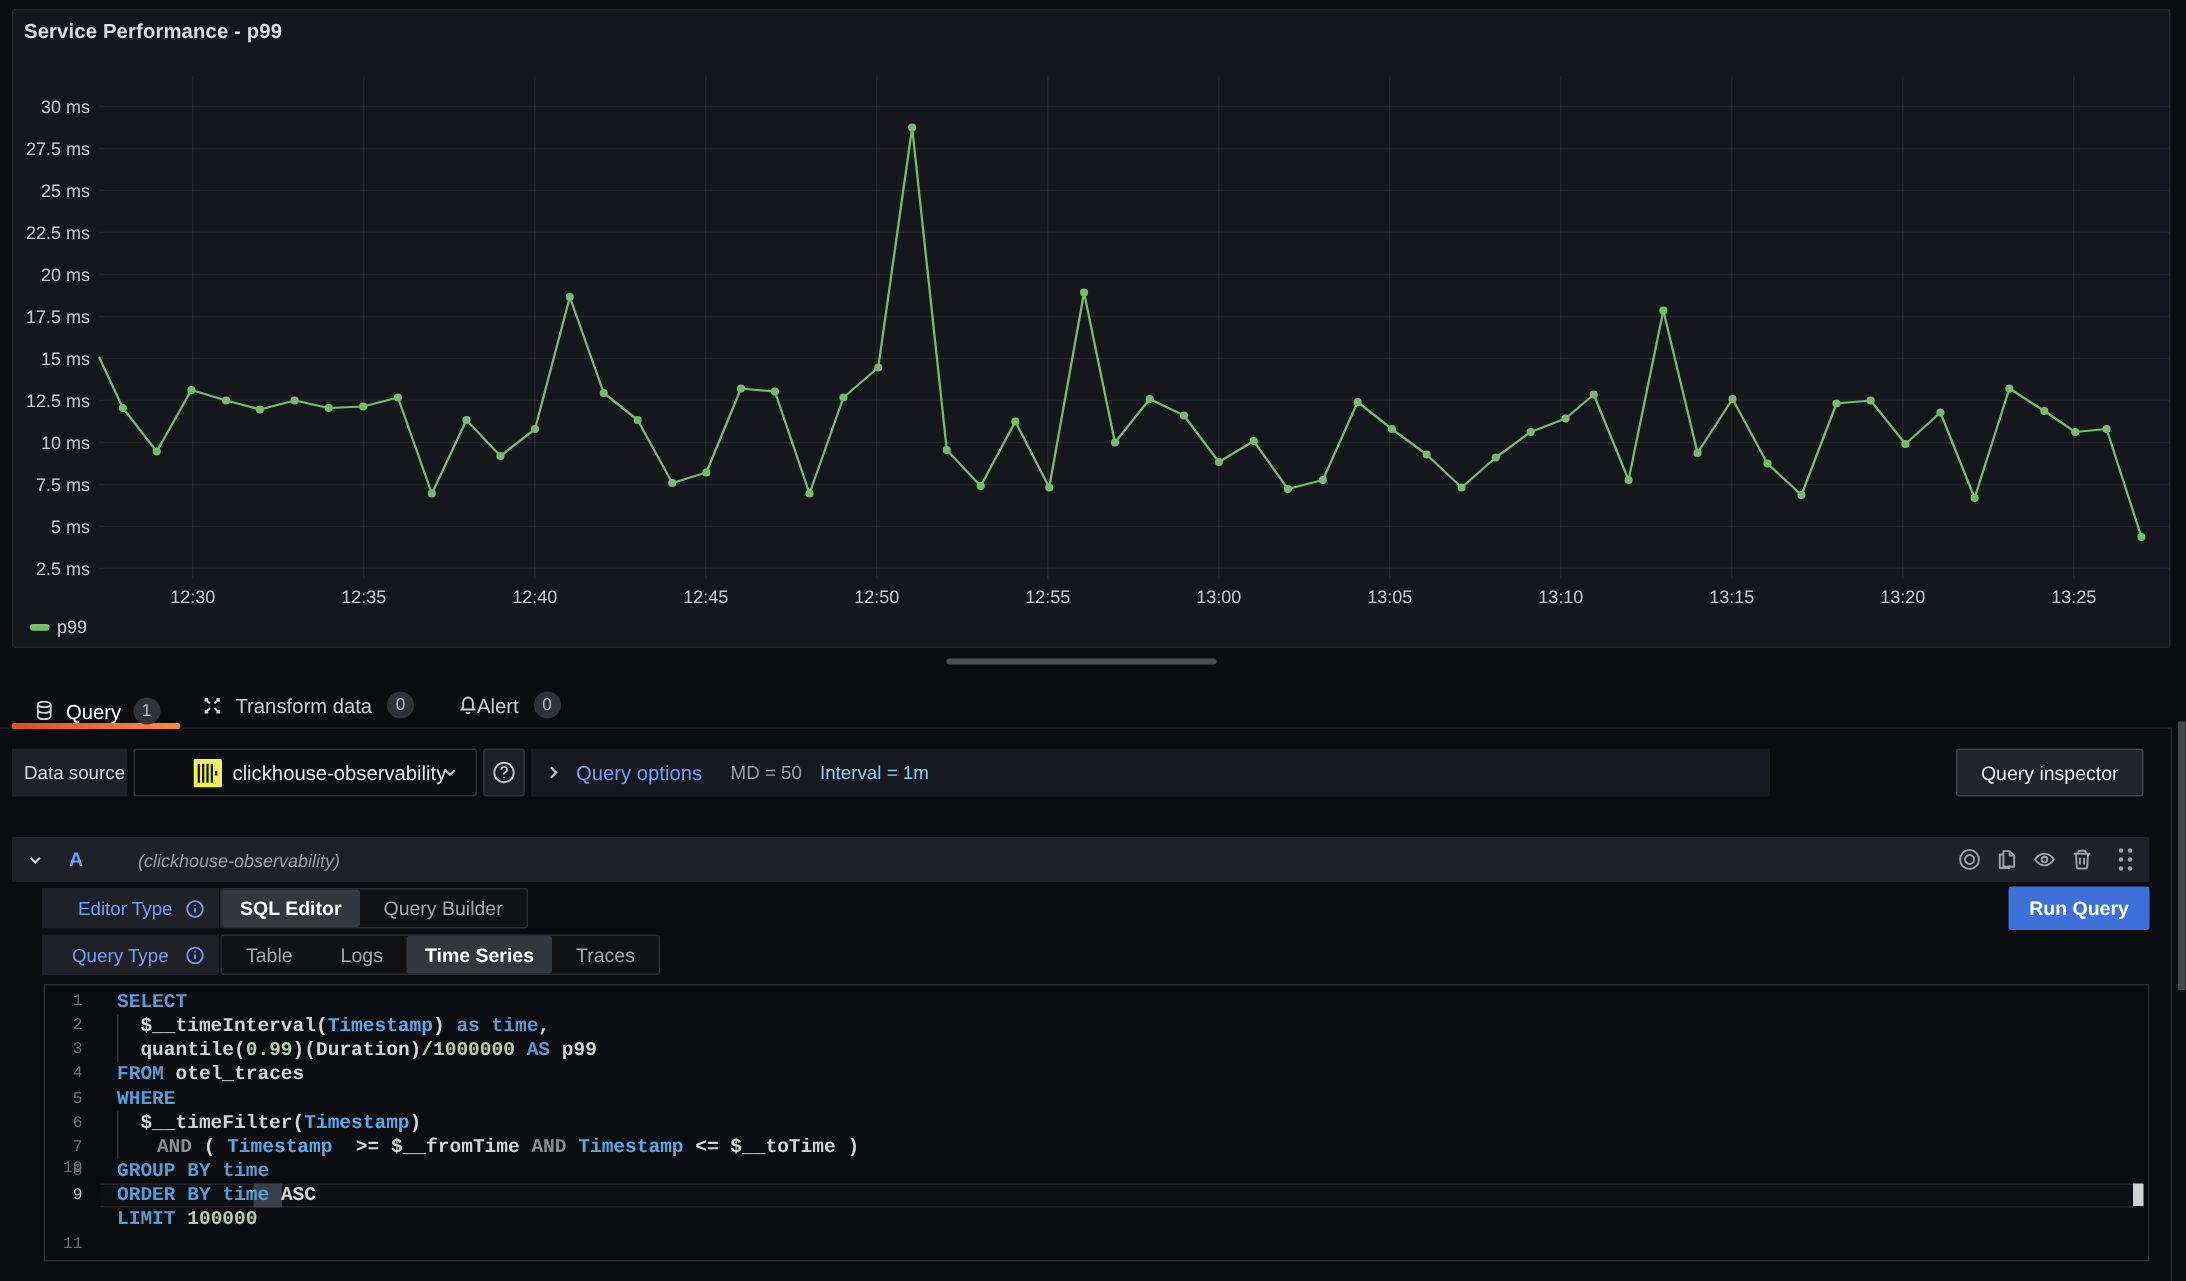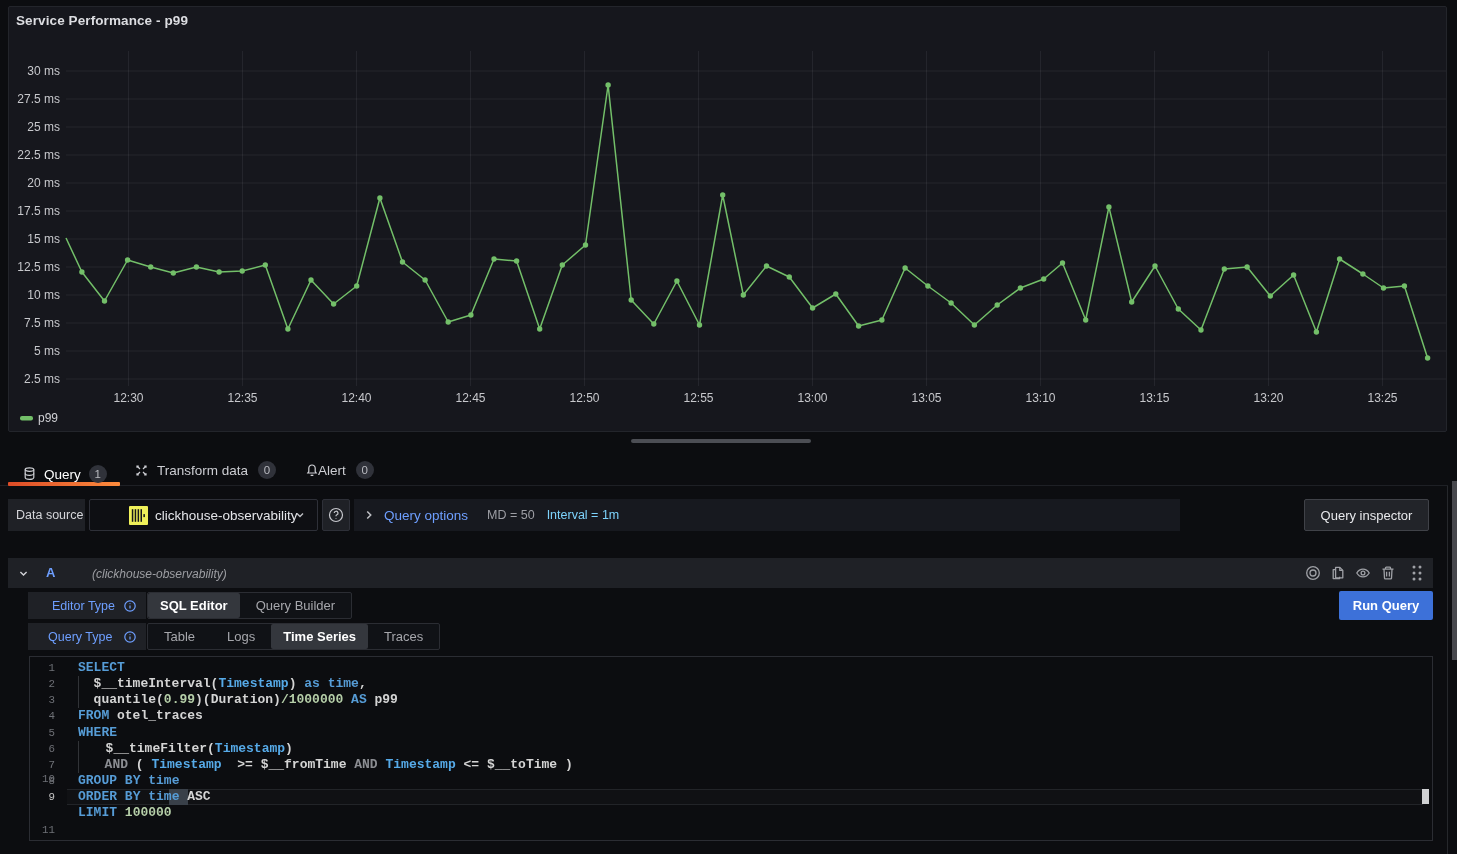--- a/index.html
+++ b/index.html
@@ -281,21 +281,21 @@
 <div class="cl" style="left:78px; top:660px;"><span class="kw">SELECT</span></div>
 <div class="ln" style="left:29px; top:676px; ">2</div>
 <div class="cl" style="left:78px; top:676px;">  $__timeInterval(<span class="ts">Timestamp</span>) <span class="kw">as</span> <span class="kw">time</span>,</div>
 <div class="ln" style="left:29px; top:692px; ">3</div>
 <div class="cl" style="left:78px; top:692px;">  quantile(<span class="num">0.99</span>)(Duration)<span class="num">/1000000</span> <span class="kw">AS</span> p99</div>
 <div class="ln" style="left:29px; top:708px; ">4</div>
 <div class="cl" style="left:78px; top:708px;"><span class="kw">FROM</span> otel_traces</div>
 <div class="ln" style="left:29px; top:725px; ">5</div>
 <div class="cl" style="left:78px; top:725px;"><span class="kw">WHERE</span></div>
 <div class="ln" style="left:29px; top:741px; ">6</div>
-<div class="cl" style="left:78px; top:741px;margin-left:12px;">  $__timeFilter(<span class="ts">Timestamp</span>)</div>
+<div class="cl" style="left:78px; top:741px;">  $__timeFilter(<span class="ts">Timestamp</span>)</div>
 <div class="ln" style="left:29px; top:757px; ">7</div>
 <div class="cl" style="left:78px; top:757px;padding-left:11px;">  <span class="op">AND</span> ( <span class="ts">Timestamp</span>  &gt;= $__fromTime <span class="op">AND</span> <span class="ts">Timestamp</span> &lt;= $__toTime )</div>
 <div class="ln" style="left:29px; top:773px; ">8</div>
 <div class="cl" style="left:78px; top:773px;"><span class="kw">GROUP</span> <span class="kw">BY</span> <span class="kw">time</span></div>
 <div class="ln" style="left:29px; top:789px; color:#c6c6c6;">9</div>
 <div class="cl" style="left:78px; top:789px;"><span class="kw">ORDER</span> <span class="kw">BY</span> <span class="kw">time</span> ASC</div>
 <div class="ln" style="left:29px; top:771px; ">10</div>
 <div class="cl" style="left:78px; top:805px;"><span class="kw">LIMIT</span> <span class="num">100000</span></div>
 <div class="ln" style="left:29px; top:822px; ">11</div>
 <div class="cl" style="left:78px; top:822px;"></div>

